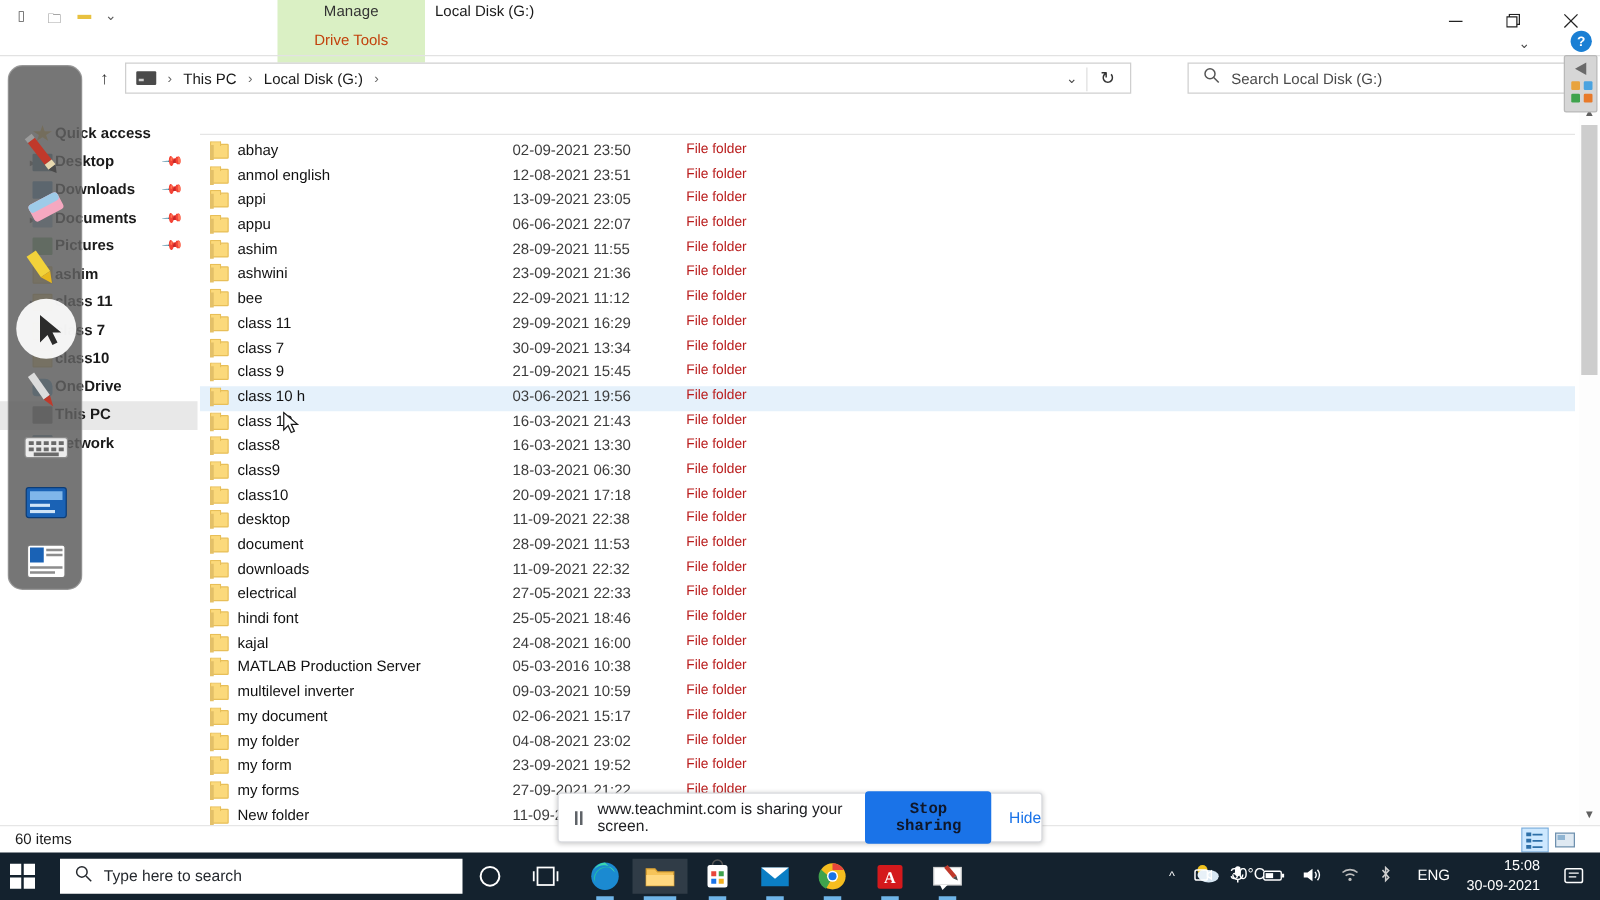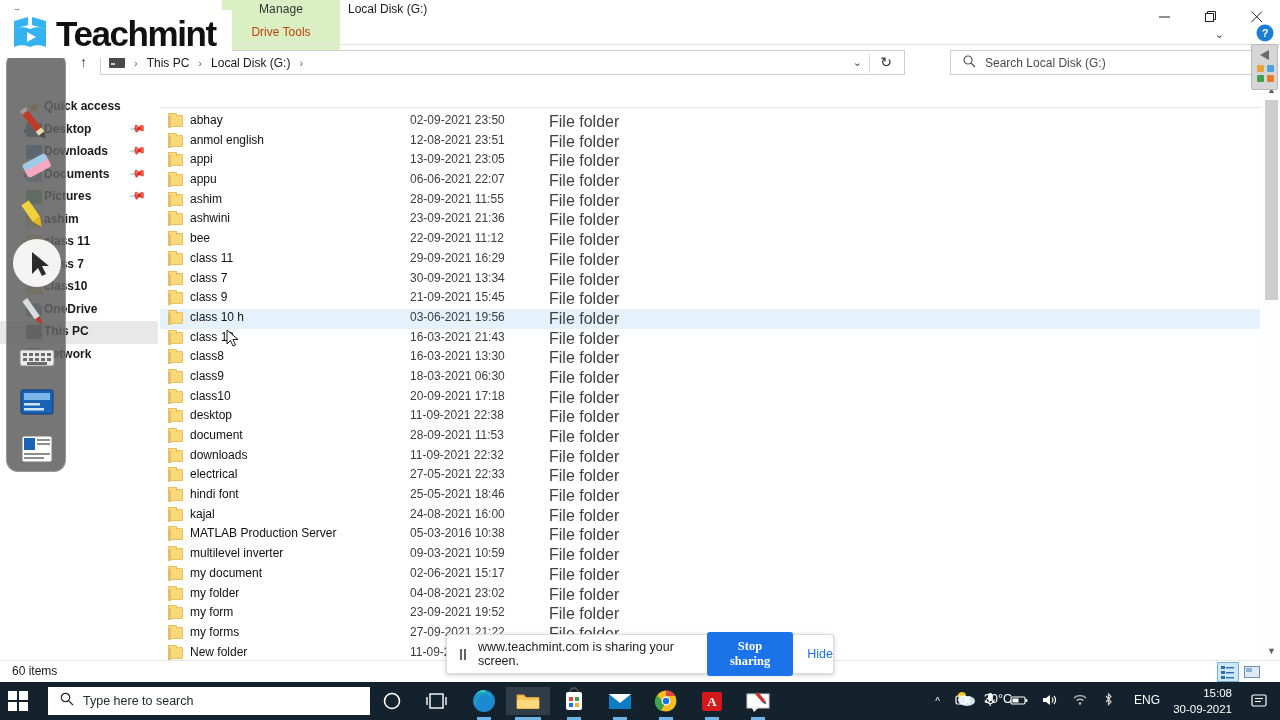--- a/index.html
+++ b/index.html
@@ -86,21 +86,21 @@
     content: ""; position: absolute; left: -1px; top: -3px; width: 7px; height: 3px;
     background: #fbd97b; border: 1px solid #e8bf58; border-bottom: none;
     border-radius: 1px 1px 0 0;
   }
   .frow .fold:after {
     content: ""; position: absolute; left: -1px; top: 0px; width: 3px; height: 12px;
     background: #e3c068;
   }
   .frow .nm  { position: absolute; left: 30px; top: 1px; font-size: 12px; color: #111; white-space: nowrap; }
   .frow .dm  { position: absolute; left: 250px; top: 1px; font-size: 12px; color: #3c3c3c; white-space: nowrap; }
-  .frow .tp  { position: absolute; left: 389px; top: 1px; font-size: 16px; color: #404040; white-space: nowrap; }
+  .frow .tp  { position: absolute; left: 389px; top: 1px; font-size: 11px; color: #b91c1c; white-space: nowrap; }
   .frow .sz  { position: absolute; left: 500px; top: 1px; font-size: 12px; color: #3c3c3c; text-align: right; }
 
   
   .statusbar { position: absolute; left: 0; top: 660px; width: 1280px; height: 22px; background: #fff; border-top: 1px solid #e6e6e6; }
   .statusbar .cnt { position: absolute; left: 12px; top: 3px; font-size: 12px; color: #1a1a1a; }
   .viewbtns { position: absolute; right: 18px; top: 2px; display: flex; gap: 4px; }
   .vbtn { width: 20px; height: 18px; position: relative; }
   .vbtn.active { background: #cde8ff; outline: 1px solid #7aaede; }
 
   
@@ -161,22 +161,22 @@
   .sharebar {
     position: absolute; left: 446px; top: 634px; width: 388px; height: 40px;
     background: #fff; border: 1px solid #dadce0; border-radius: 3px;
     box-shadow: 0 1px 4px rgba(0,0,0,.22);
     display: flex; align-items: center;
   }
   .sharebar .pause { margin-left: 13px; display: flex; gap: 2px; }
   .sharebar .pause i { display: block; width: 2px; height: 11px; background: #5f6368; }
   .sharebar .msg { margin-left: 12px; font-size: 12.5px; color: #202124; }
   .sharebar .stop {
-    margin-left: 14px; background: #1a73e8; color: #ffffff; font-size: 12.5px; font-weight: bold;
-    padding: 7px 13px; border-radius: 3px; border: none; font-family: Liberation Serif, serif;
+    margin-left: 14px; background: #1a73e8; color: #0f172a; font-size: 12.5px; font-weight: bold;
+    padding: 7px 13px; border-radius: 3px; border: none; font-family: Liberation Mono, monospace;
   }
   .sharebar .hide { margin-left: 14px; font-size: 12.5px; color: #1a73e8; }
 
   
   .taskbar { position: absolute; left: 0; top: 682px; width: 1280px; height: 38px; background: #14222e; }
   .tb-start { position: absolute; left: 8px; top: 9px; width: 21px; height: 21px; }
   .tb-start i { position: absolute; width: 9px; height: 9px; background: #ffffff; }
   .tb-search {
     position: absolute; left: 48px; top: 5px; width: 322px; height: 28px;
     background: #fff; display: flex; align-items: center;
@@ -633,31 +633,20 @@
         <g fill="#8d8d8d">
           <rect x="25" y="11" width="13" height="2"></rect>
             <rect x="25" y="15" width="13" height="2"></rect>
           <rect x="12" y="25" width="26" height="2"></rect>
             <rect x="12" y="29" width="20" height="2"></rect>
         </g>
       </svg>
     </div>
   </div>
 
-  <div class="tm-logo">
-    <div class="tm-mark">
-      <svg width="40" height="38" viewBox="0 0 40 38">
-        <path d="M4 6 L18 2 L18 10 L4 14 Z" fill="#35b3f1"></path>
-        <path d="M36 6 L22 2 L22 10 L36 14 Z" fill="#35b3f1"></path>
-        <path d="M4 14 C4 14 12 10 20 14 C28 10 36 14 36 14 L36 32 C36 32 28 28 20 32 C12 28 4 32 4 32 Z" fill="#35b3f1"></path>
-        <polygon points="17,17 17,27 26,22" fill="#ffffff"></polygon>
-      </svg>
-    </div>
-    <div class="tm-word">Teachmint</div>
-  </div>
 
   <div class="minipanel">
     <div class="tri"></div>
     <div class="mp-sq" style="left:5px;top:20px;background:#e8a33d;"></div>
     <div class="mp-sq" style="left:15px;top:20px;background:#4aa3e0;"></div>
     <div class="mp-sq" style="left:5px;top:30px;background:#3fa34d;"></div>
     <div class="mp-sq" style="left:15px;top:30px;background:#e87a2a;"></div>
   </div>
 
   <div class="sharebar">

